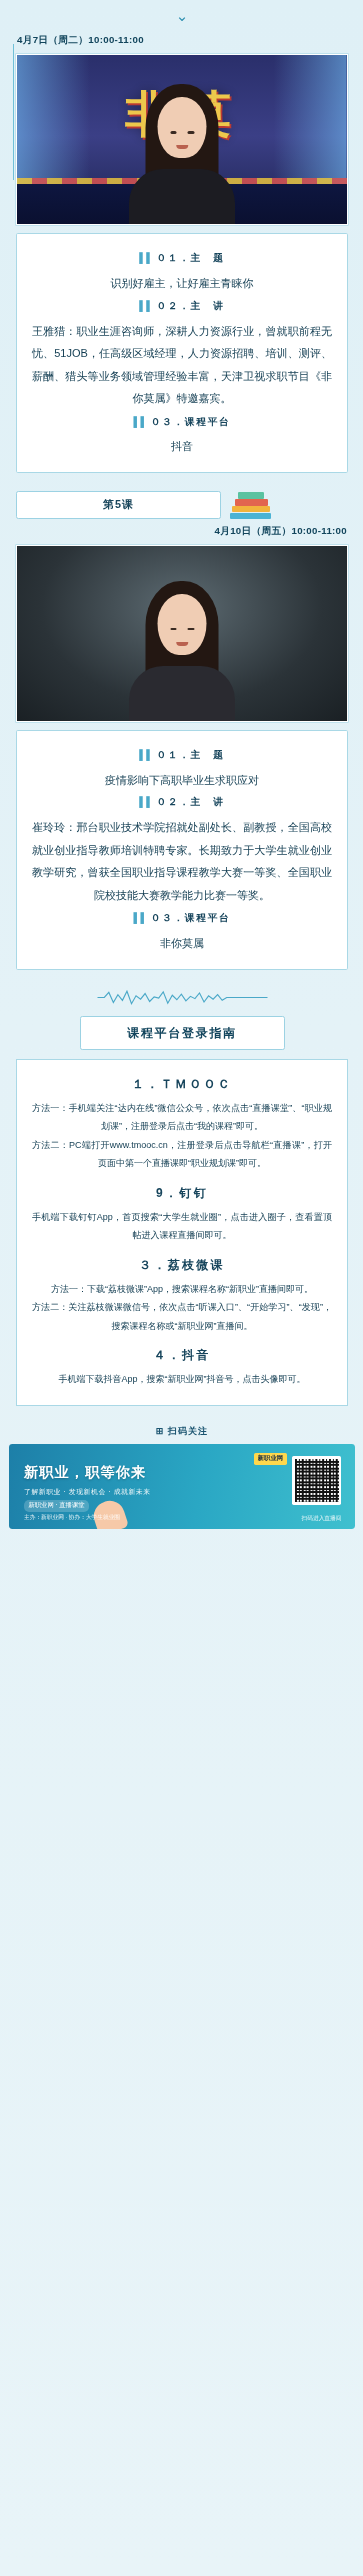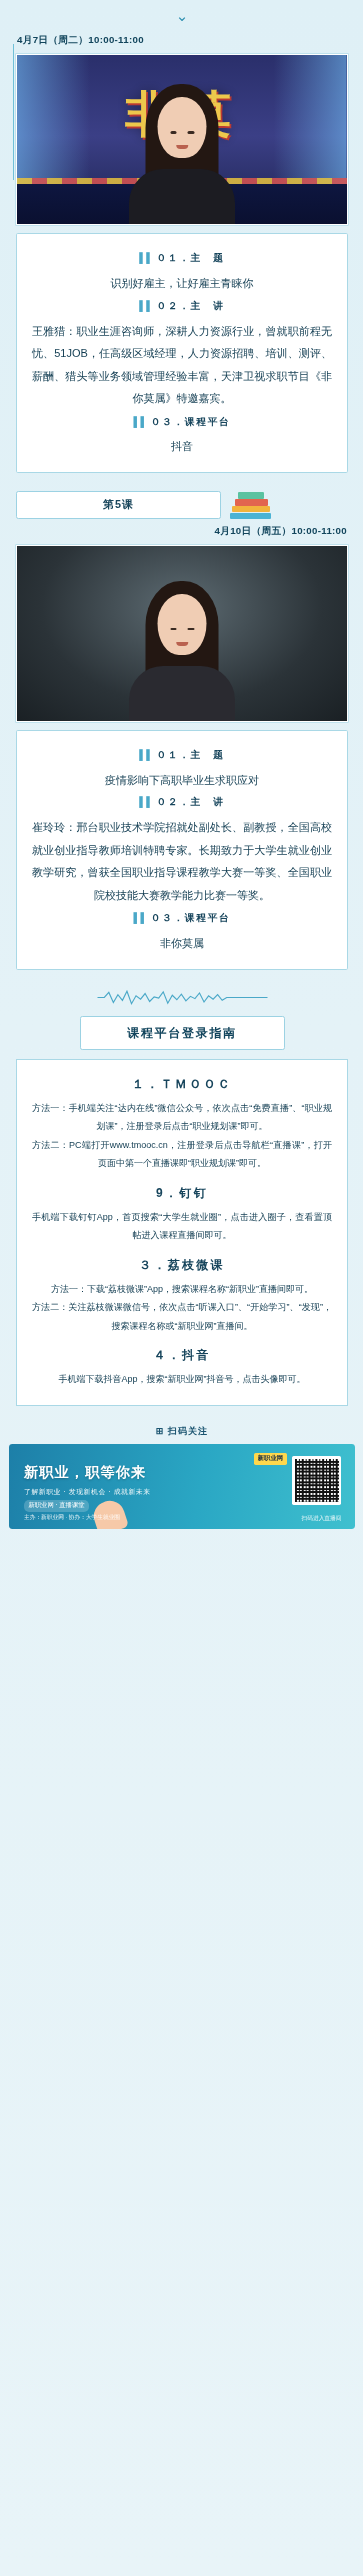--- a/index.html
+++ b/index.html
@@ -406,21 +406,21 @@
   </div>
 
   <svg class="divider" viewBox="0 0 300 30">
     <polyline points="0,15 12,15 20,6 28,24 36,10 44,20 52,4 60,26 68,12 76,18 84,8 92,22 100,14 108,16 116,5 124,25 132,11 140,19 148,9 156,21 164,13 172,17 180,7 188,23 196,12 204,18 212,10 220,20 228,15 240,15 300,15" fill="none" stroke="#4aa8c8" stroke-width="2"></polyline>
   </svg>
 
   <div class="guide-title">课程平台登录指南</div>
 
   <div class="guide-card">
     <div class="guide-step-title">１．ＴＭＯＯＣ</div>
-    <div class="guide-text" style="white-space:pre-line">方法一：手机端关注“达内在线”微信公众号，依次点击“免费直播”、“职业规划课”，注册登录后点击“职业规划课”即可。
+    <div class="guide-text" style="white-space:pre-line">方法一：手机端关注“达内在线”微信公众号，依次点击“直播课堂”、“职业规划课”，注册登录后点击“我的课程”即可。
 方法二：PC端打开www.tmooc.cn，注册登录后点击导航栏“直播课”，打开页面中第一个直播课即“职业规划课”即可。</div>
 
     <div class="guide-step-title">9．钉钉</div>
     <div class="guide-text" style="white-space:pre-line">手机端下载钉钉App，首页搜索“大学生就业圈”，点击进入圈子，查看置顶帖进入课程直播间即可。</div>
 
     <div class="guide-step-title">３．荔枝微课</div>
     <div class="guide-text" style="white-space:pre-line">方法一：下载“荔枝微课”App，搜索课程名称“新职业”直播间即可。
 方法二：关注荔枝微课微信号，依次点击“听课入口”、“开始学习”、“发现”，搜索课程名称或“新职业网”直播间。</div>
 
     <div class="guide-step-title">４．抖音</div>

